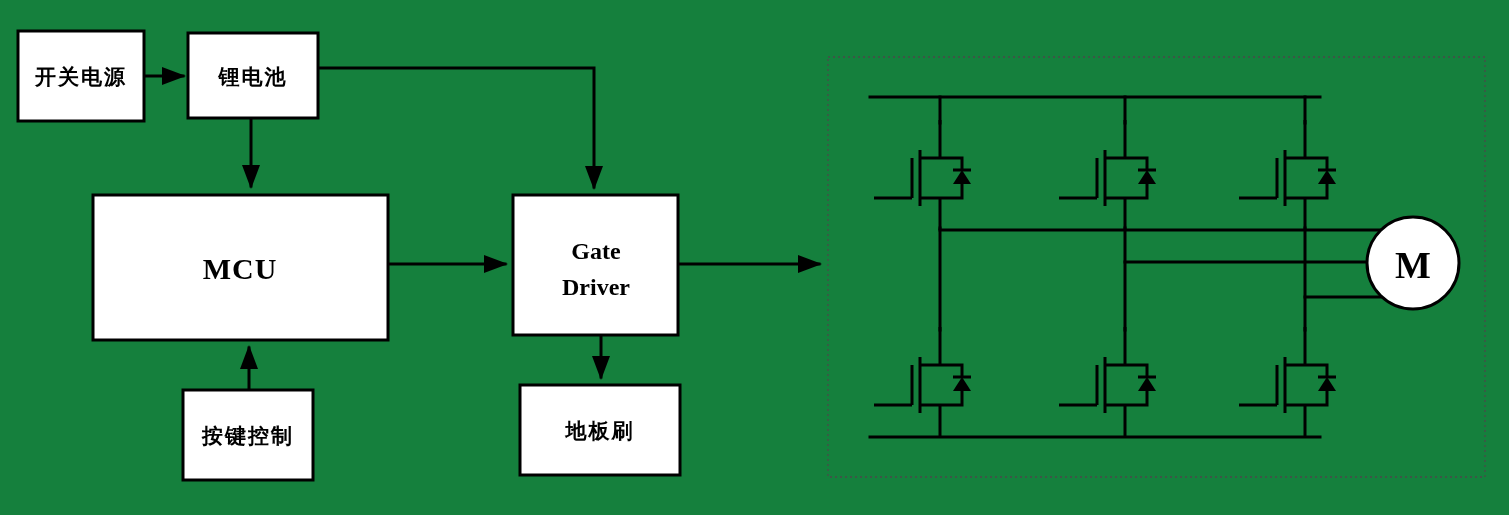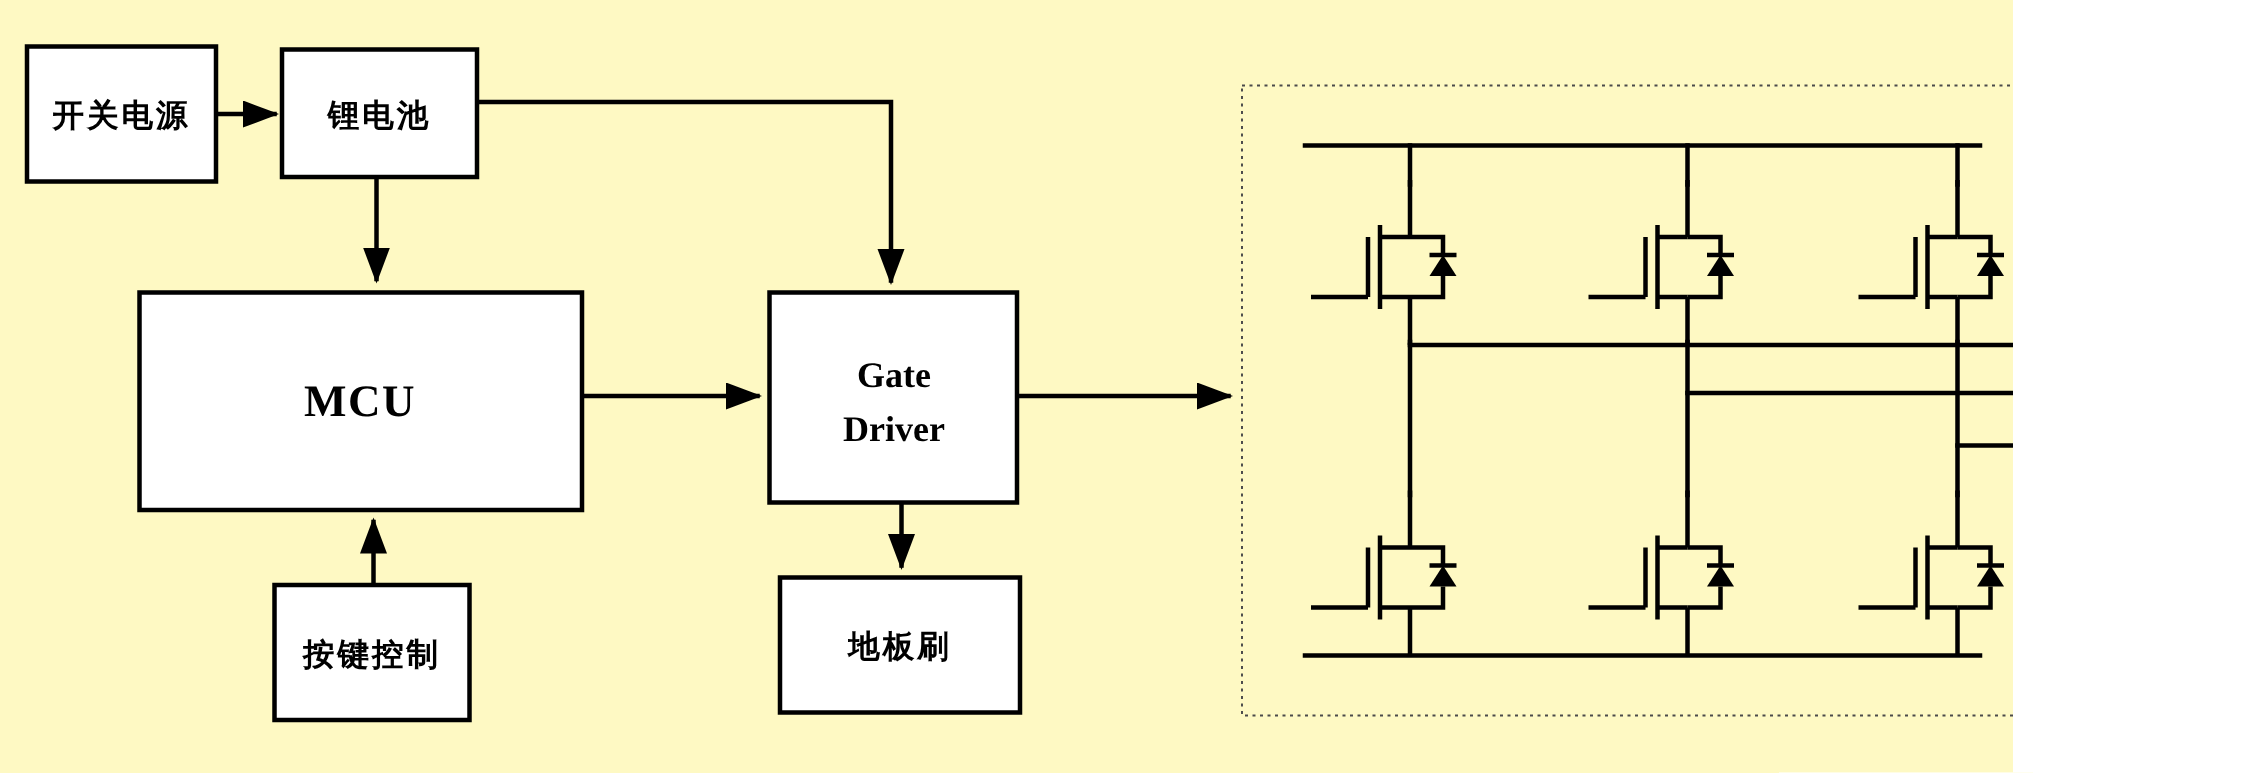--- a/index.html
+++ b/index.html
@@ -1,16 +1,16 @@
 <!DOCTYPE html>
 <html><head>
 <meta charset="utf-8">
 <style>
   html,body{margin:0;padding:0;background:#ffffff;}
-  .stage{position:relative;width:1342px;height:515px;background:#fef9c3;overflow:hidden;}
+  .stage{position:relative;width:1509px;height:515px;background:#15803d;overflow:hidden;}
   svg{display:block;}
   text{font-family:"Liberation Serif","DejaVu Serif",serif;font-weight:bold;fill:#000;
        text-anchor:middle;dominant-baseline:central;}
   .cn{font-size:21px;letter-spacing:2px;}
   .en{font-size:24px;}
   .mcu-label{font-size:30px;letter-spacing:1px;}
   .motor-label{font-size:38px;font-weight:bold;}
   .box{fill:#ffffff;stroke:#000000;stroke-width:3;}
   .wire{fill:none;stroke:#000000;stroke-width:3;stroke-linecap:square;}
   .dashed{fill:none;stroke:#4a4a4a;stroke-width:1.3;stroke-dasharray:2 3;}

